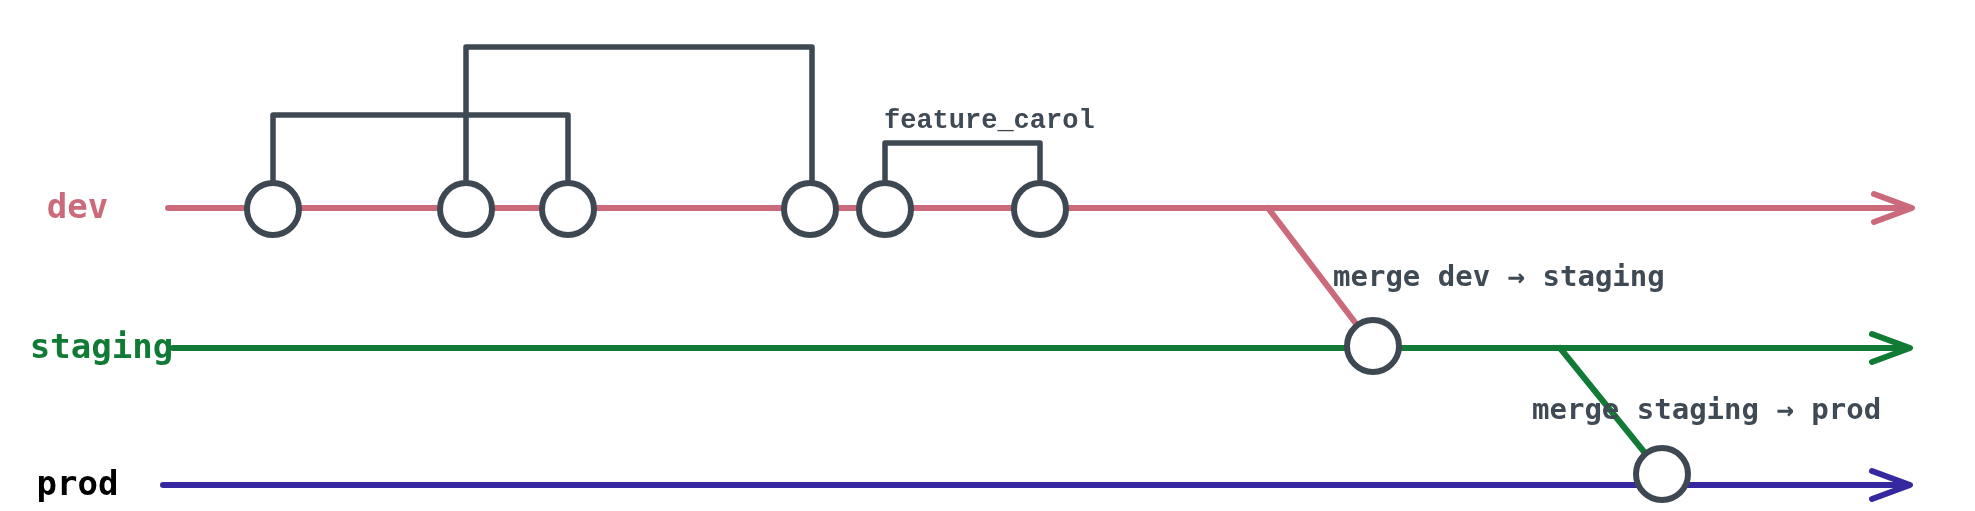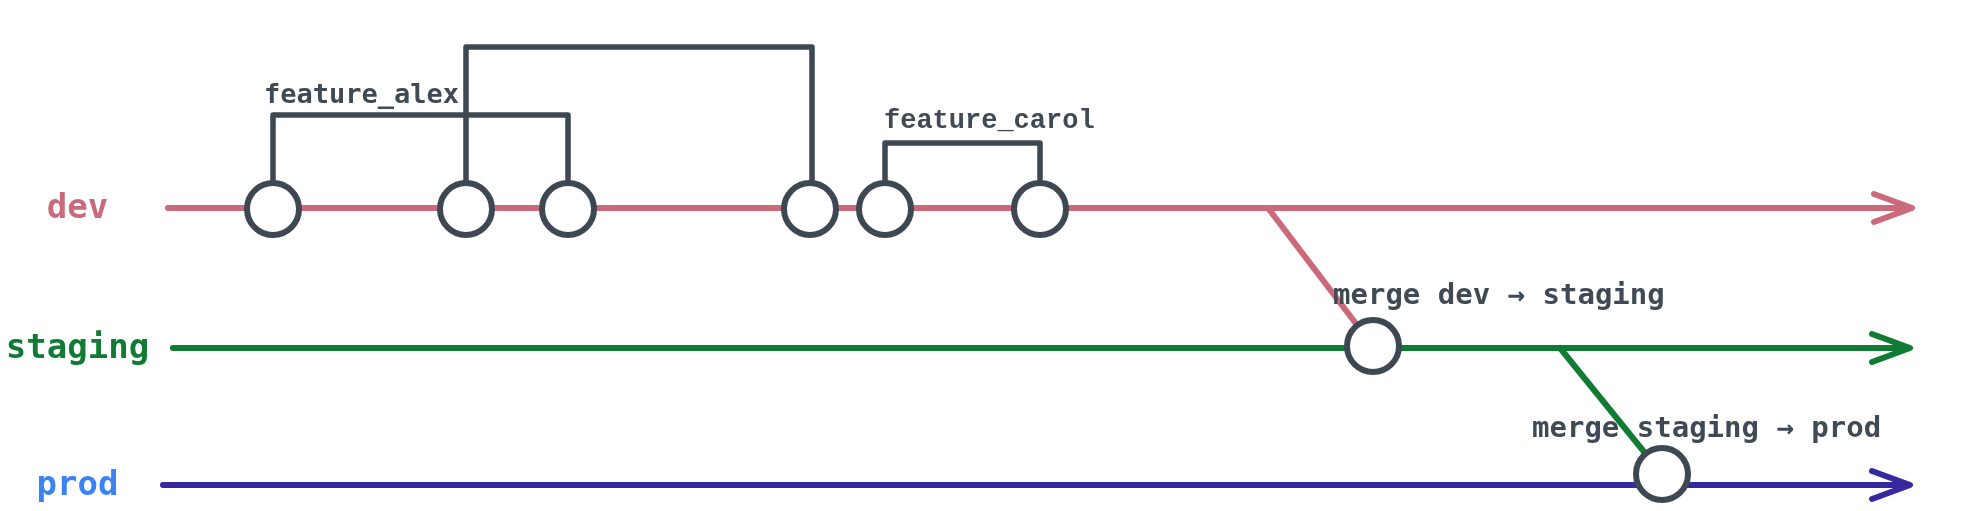--- a/index.html
+++ b/index.html
@@ -14,21 +14,21 @@
   .stage svg { position: absolute; left: 0; top: 0; }
   #labels-layer { position: absolute; left: 0; top: 0; width: 100%; height: 100%; }
   .lbl {
     position: absolute;
     line-height: 1;
     white-space: pre;
     font-family: "DejaVu Sans Mono", "Liberation Mono", monospace;
   }
   .branch-label  { font-size: 34px; font-weight: bold; left: 0; width: 155px; text-align: center; }
   .feature-label { font-size: 27px; font-weight: bold; }
-  .merge-label   { font-size: 29px; font-weight: bold; margin-top: 18px; }
+  .merge-label   { font-size: 29px; font-weight: bold; }
 </style>
 </head>
 <body>
 
 <div class="stage">
   <svg id="canvas" width="1975" height="511" viewBox="0 0 1975 511">
       <line x1="168" y1="208" x2="1906" y2="208" stroke="#cb6a7b" stroke-width="6" stroke-linecap="round"></line>
       <path d="M 1874 194 L 1912 208 L 1874 222" fill="none" stroke="#cb6a7b" stroke-width="6" stroke-linecap="round" stroke-linejoin="round"></path>
       <line x1="173" y1="348" x2="1904" y2="348" stroke="#117b35" stroke-width="6" stroke-linecap="round"></line>
       <path d="M 1872 334 L 1910 348 L 1872 362" fill="none" stroke="#117b35" stroke-width="6" stroke-linecap="round" stroke-linejoin="round"></path>
@@ -43,20 +43,19 @@
       <circle cx="466" cy="209" r="26" fill="#ffffff" stroke="#3e4852" stroke-width="6"></circle>
       <circle cx="568" cy="209" r="26" fill="#ffffff" stroke="#3e4852" stroke-width="6"></circle>
       <circle cx="810" cy="209" r="26" fill="#ffffff" stroke="#3e4852" stroke-width="6"></circle>
       <circle cx="885" cy="209" r="26" fill="#ffffff" stroke="#3e4852" stroke-width="6"></circle>
       <circle cx="1040" cy="209" r="26" fill="#ffffff" stroke="#3e4852" stroke-width="6"></circle>
       <circle cx="1373" cy="346" r="26" fill="#ffffff" stroke="#3e4852" stroke-width="6"></circle>
       <circle cx="1662" cy="474" r="26" fill="#ffffff" stroke="#3e4852" stroke-width="6"></circle>
     </svg>
   <div id="labels-layer">
       <div class="lbl branch-label" style="top: 189px; color: rgb(203, 106, 123);">dev</div>
-      <div class="lbl branch-label" style="top: 329px; color: rgb(17, 123, 53);">staging</div>
-      <div class="lbl branch-label" style="top: 466px; color: #3b82f6;">prod</div>
-      <div class="lbl feature-label" style="left: 264px; top: 80px; color: rgb(63, 74, 84);">feature_alex</div>
+      <div class="lbl branch-label" style="top: 329px; color: rgb(17, 123, 53); margin-left: 24px;">staging</div>
+      <div class="lbl branch-label" style="top: 466px; color: #000000;">prod</div>
       <div class="lbl feature-label" style="left: 884px; top: 108px; color: rgb(63, 74, 84); font-family: Liberation Mono, monospace;">feature_carol</div>
       <div class="lbl merge-label" style="left: 1333px; top: 262px; color: rgb(63, 74, 84);">merge dev → staging</div>
       <div class="lbl merge-label" style="left: 1532px; top: 395px; color: rgb(63, 74, 84);">merge staging → prod</div>
     </div>
 </div>
 
 </body></html>

